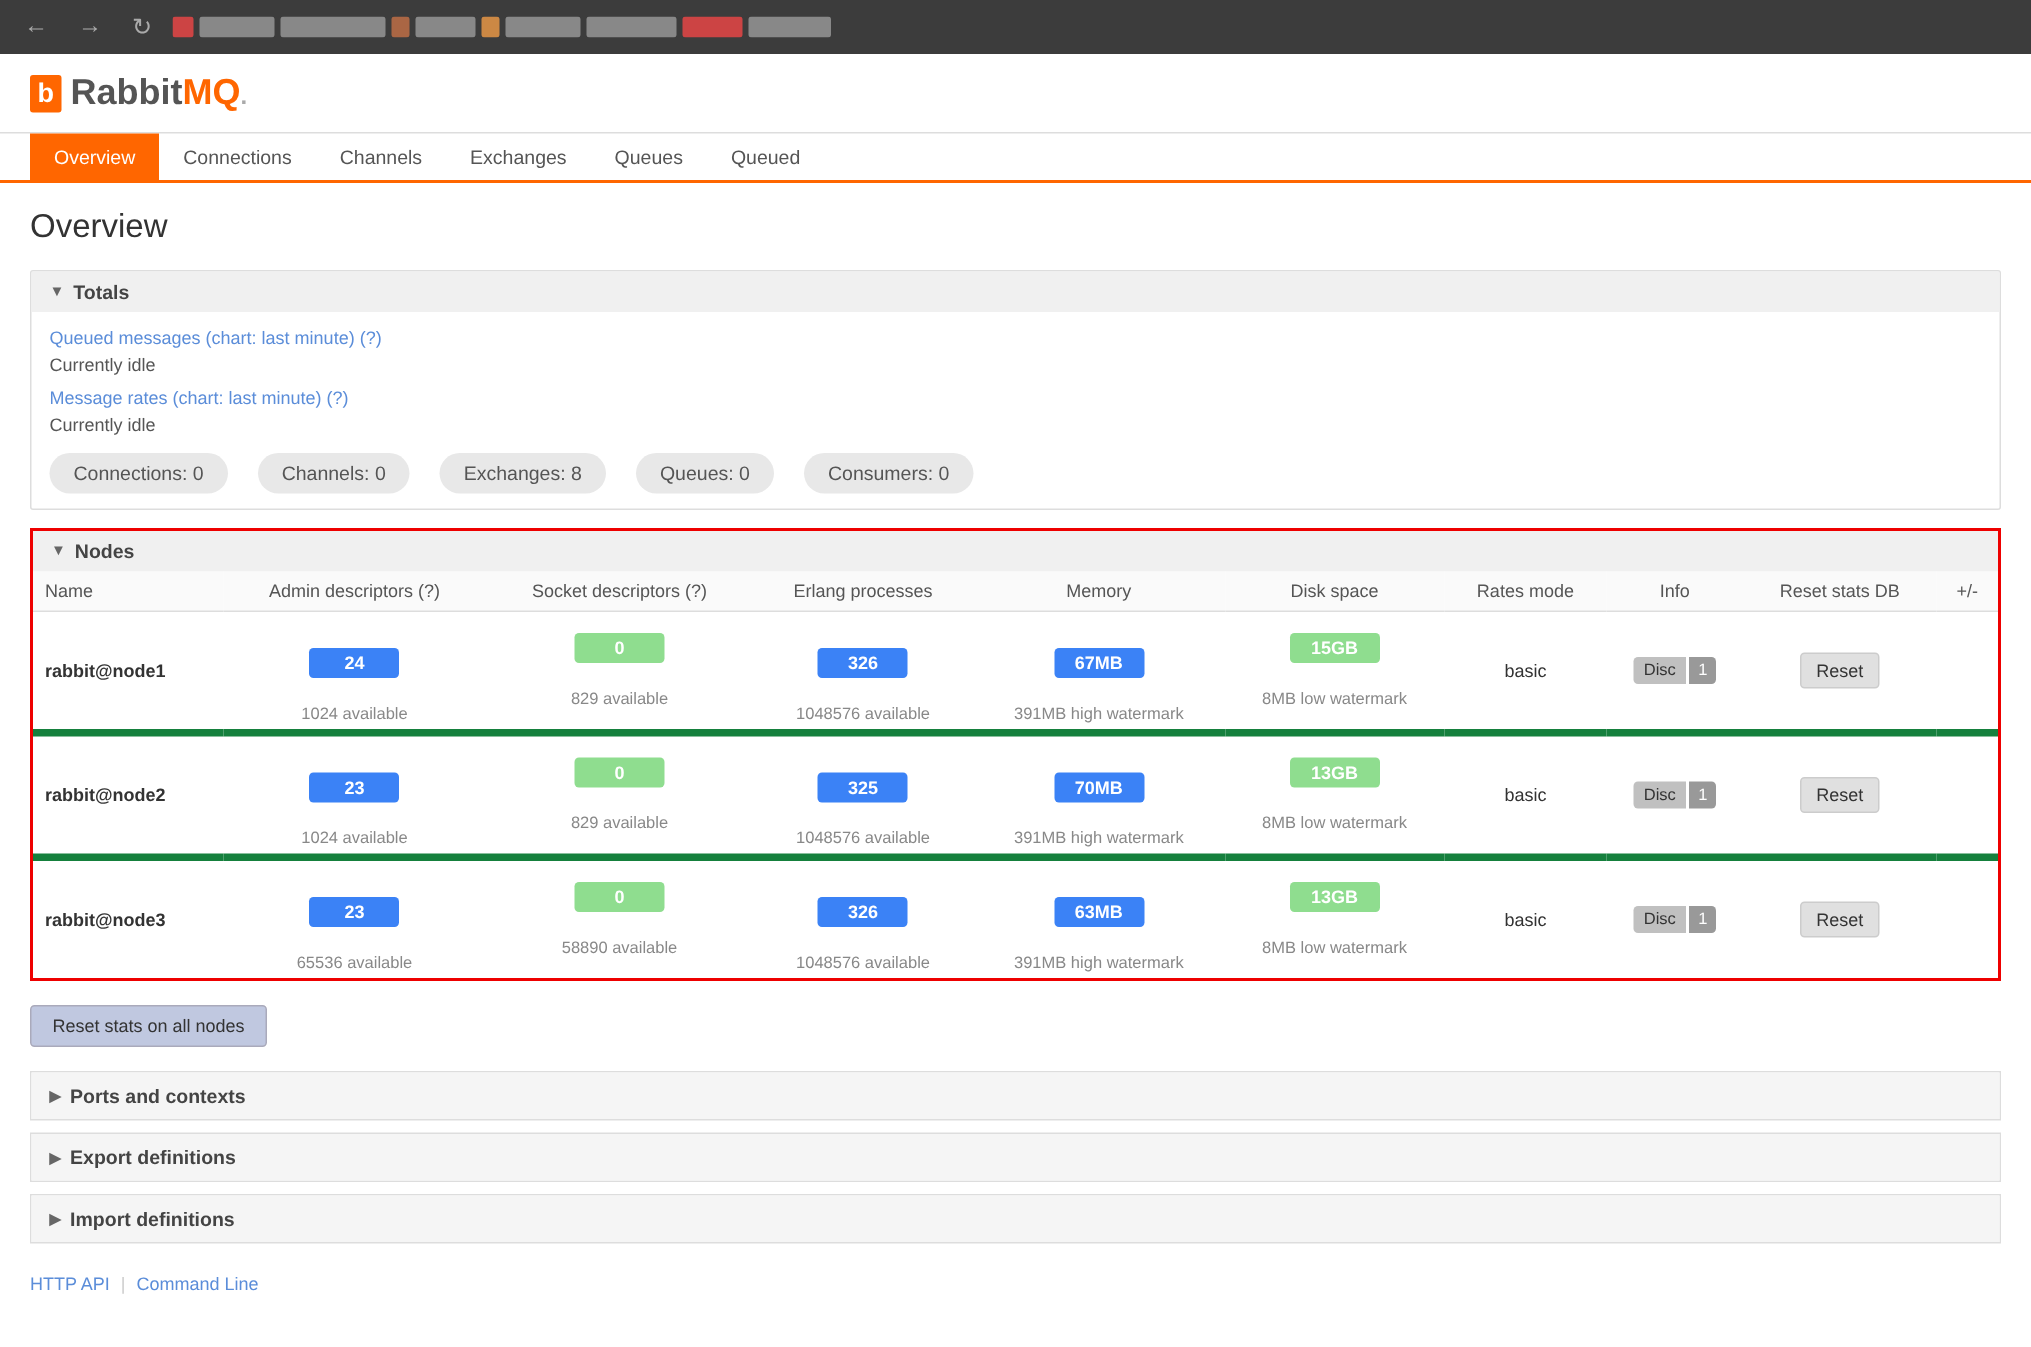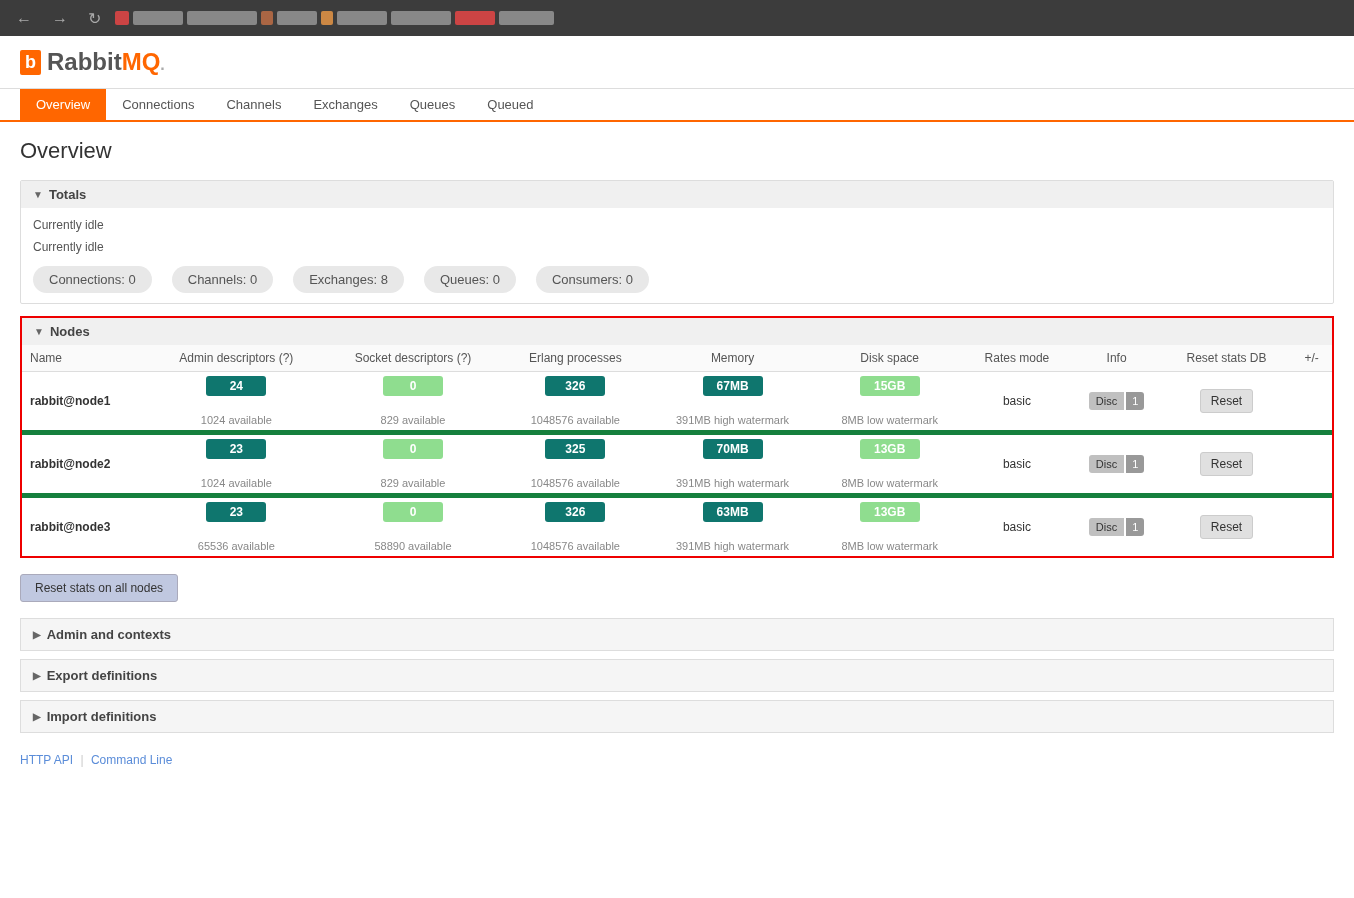--- a/index.html
+++ b/index.html
@@ -199,21 +199,21 @@
     .stat-bar {
       background: #5cb85c;
       color: white;
       font-weight: bold;
       padding: 3px 14px;
       border-radius: 3px;
       font-size: 12px;
       min-width: 60px;
       text-align: center;
     }
-    .stat-bar.green { background: #0f766e; }
+    .stat-bar.green { background: #3b82f6; margin-top: 20px; }
     .stat-bar.light-green { background: #8fdd8f; }
     .stat-avail {
       color: #888;
       font-size: 11px;
       margin-top: 18px;
     }
 
     
     .disc-badge {
       display: inline-flex;
@@ -333,21 +333,23 @@
   <div class="main-content">
     <h1 class="page-title">Overview</h1>
 
     
     <div class="section">
       <div class="section-header">
         <span class="arrow">▼</span>
         <span>Totals</span>
       </div>
       <div class="section-body-padding">
+        <div class="totals-label">Queued messages (chart: last minute) (?)</div>
         <div class="totals-value">Currently idle</div>
+        <div class="totals-label">Message rates (chart: last minute) (?)</div>
         <div class="totals-value">Currently idle</div>
         <div class="stats-row">
           <div class="stat-badge">
             <span>Connections:</span>
             <span>0</span>
           </div>
           <div class="stat-badge">
             <span>Channels:</span>
             <span>0</span>
           </div>
@@ -527,21 +529,21 @@
       </div>
     </div>
 
     
     <button class="reset-all-btn">Reset stats on all nodes</button>
 
     
     <div class="collapse-section">
       <div class="collapse-header">
         <span class="collapse-arrow">▶</span>
-        <span>Admin and contexts</span>
+        <span>Ports and contexts</span>
       </div>
     </div>
 
     
     <div class="collapse-section">
       <div class="collapse-header">
         <span class="collapse-arrow">▶</span>
         <span>Export definitions</span>
       </div>
     </div>

